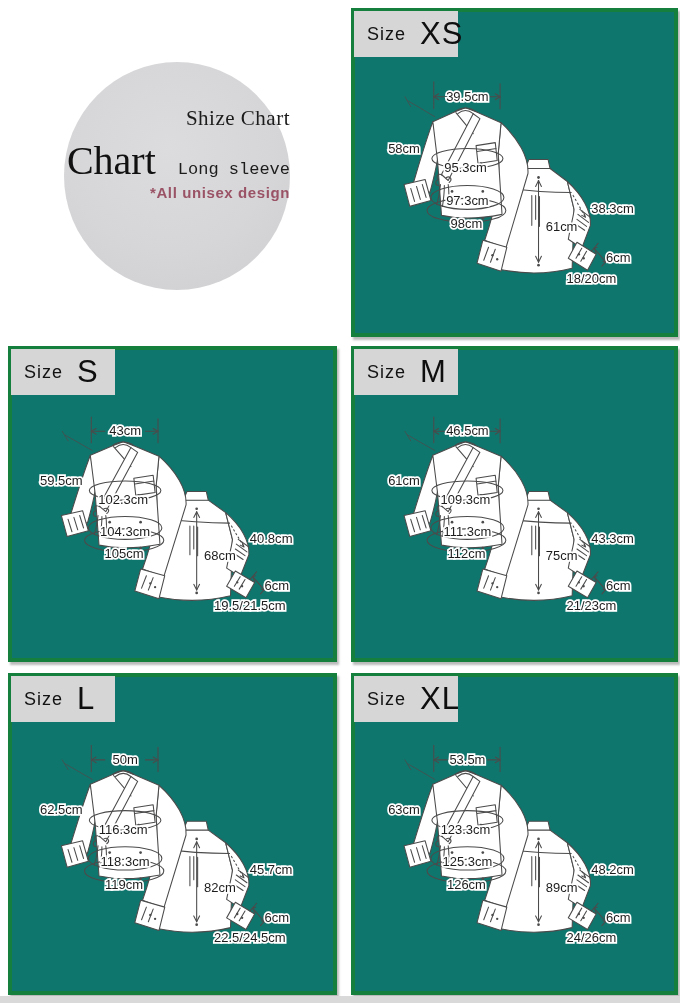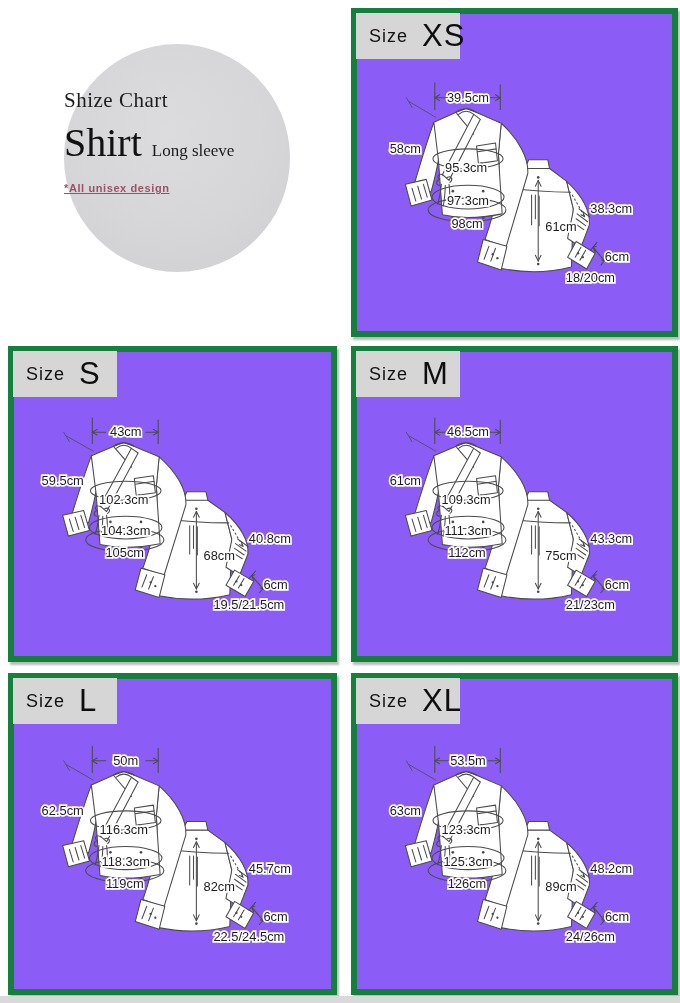--- a/index.html
+++ b/index.html
@@ -1,32 +1,32 @@
 <!DOCTYPE html>
 <html><head>
 <meta charset="utf-8">
 <style>
   html,body{margin:0;padding:0;background:#fff;}
   body{position:relative;width:680px;height:1003px;overflow:hidden;
        font-family:"Liberation Sans",sans-serif;}
 
   
-  .badge{position:absolute;left:64px;top:44px;width:226px;height:228px;border-radius:50%;
+  .badge{position:absolute;left:64px;top:62px;width:226px;height:228px;border-radius:50%;
          background:radial-gradient(circle at 46% 38%, #dcdbdd 0%, #d6d5d7 55%, #cecdd0 100%);
-         display:flex;flex-direction:column;align-items:flex-start;text-align:center;
+         display:flex;flex-direction:column;align-items:flex-end;text-align:center;
          padding-top:44px;box-sizing:border-box;}
   .badge-heading{font-family:"Liberation Serif",serif;font-size:21px;color:#1c1c1c;letter-spacing:.5px;}
   .badge-row{display:flex;align-items:baseline;margin-top:6px;}
   .badge-product{font-family:"Liberation Serif",serif;font-size:40px;color:#111;}
-  .badge-variant{font-family:Liberation Serif, serif;font-size:17px;color:#1c1c1c;margin-left:10px;}
+  .badge-variant{font-family:Liberation Mono, monospace;font-size:17px;color:#1c1c1c;margin-left:22px;}
   .badge-units{font-family:"Liberation Serif",serif;font-size:22px;color:#161616;margin-top:12px;}
-  .badge-note{font-size:11px;font-weight:bold;letter-spacing:.6px;margin-top:16px;text-decoration:underline;}
+  .badge-note{font-size:15px;font-weight:bold;letter-spacing:.6px;}
 
   
-  .panel{position:absolute;background:#8b5cf6;border:6px solid #15803d;box-sizing:border-box;
+  .panel{position:absolute;background:#0f766e;border:4px solid #15803d;box-sizing:border-box;
          box-shadow:2px 3px 2px rgba(130,130,130,.55);}
   #panels .panel:nth-of-type(1){left:351px;top:8px;width:327px;height:329px;}
   #panels .panel:nth-of-type(2){left:8px;top:346px;width:329px;height:316px;}
   #panels .panel:nth-of-type(3){left:351px;top:346px;width:327px;height:316px;}
   #panels .panel:nth-of-type(4){left:8px;top:673px;width:329px;height:322px;}
   #panels .panel:nth-of-type(5){left:351px;top:673px;width:327px;height:322px;}
 
   .size-tab{position:absolute;top:-1px;left:-1px;width:104px;height:46px;background:#d6d6d6;
             display:flex;align-items:center;padding-left:13px;box-sizing:border-box;z-index:2;}
   .size-word{font-size:18px;color:#121212;letter-spacing:1px;}
@@ -37,21 +37,21 @@
        stroke:#fff;stroke-width:3.5px;paint-order:stroke;text-anchor:middle;}
 
   .bottom-strip{position:absolute;left:0;top:996px;width:680px;height:7px;background:#d9d9d9;}
 </style>
 </head>
 <body>
 
 <div class="badge">
   <div class="badge-heading">Shize Chart</div>
   <div class="badge-row">
-    <span class="badge-product">Shirt</span>
+    <span class="badge-product">Chart</span>
     <span class="badge-variant">Long sleeve</span>
   </div>
   <div class="badge-note" id="badge-note" style="color: rgb(154, 83, 102);">*All unisex design</div>
 </div>
 
 <div id="panels">
   <section class="panel">
     <div class="size-tab">
       <span class="size-word">Size</span>
       <span class="size-letter">XS</span>

